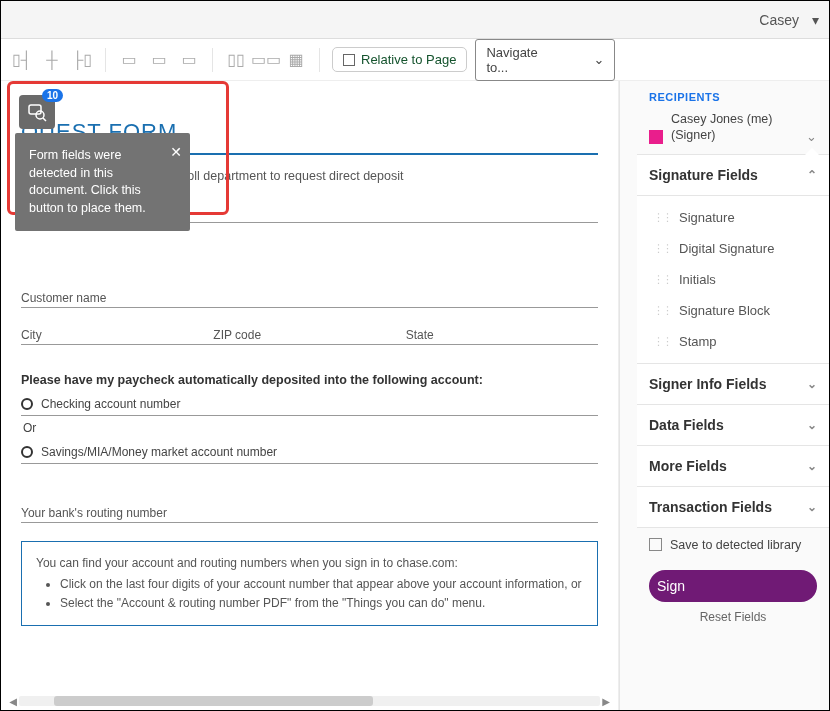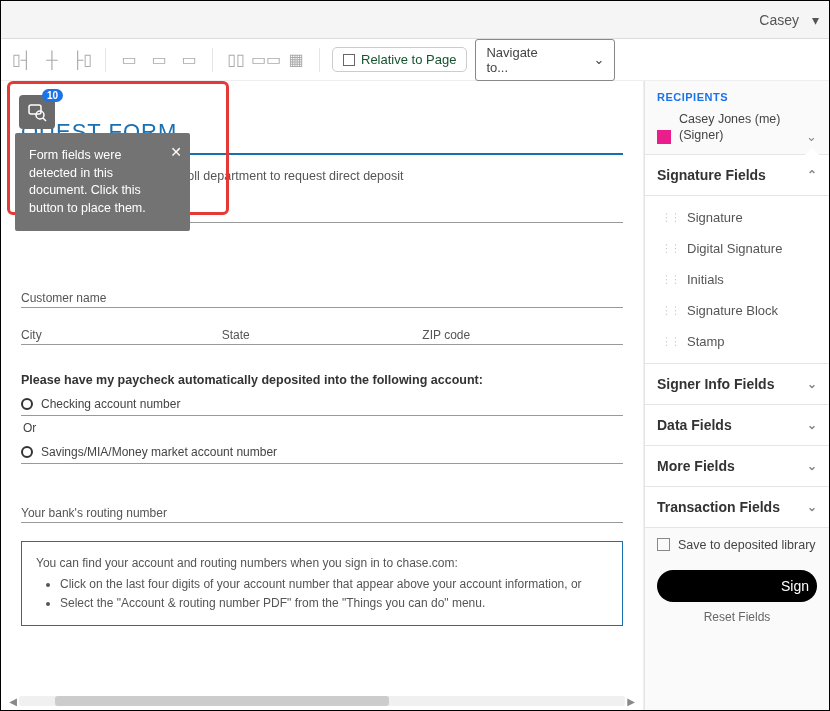--- a/index.html
+++ b/index.html
@@ -148,25 +148,26 @@
     align-items: center;
   }
   .hscroll .arrow {
     width: 12px; height: 12px;
     display:flex;align-items:center;justify-content:center;
     color:#888; font-size:10px;
   }
   .hscroll .track { flex:1; height:10px; background:#f0f0f0; border-radius:2px; position:relative;}
   .hscroll .thumb { position:absolute; left:6%; width:55%; top:0; bottom:0; background:#ccc; border-radius:3px;}
   .sidebar {
-    width: 185px;
+    width: 210px;
     background: #fafafa;
     border-left: 1px solid #e5e5e5;
     display: flex; flex-direction: column;
     overflow-y: auto;
+    padding-left: 17px;
   }
   .sb-section-label {
     font-size: 11px; letter-spacing: 0.5px;
     color: #1a73e8; font-weight: 600;
     padding: 10px 12px 4px;
   }
   .recipient {
     display: flex; align-items: flex-end; gap: 8px;
     padding: 4px 12px 10px;
     border-bottom: 1px solid #e5e5e5;
@@ -196,23 +197,23 @@
   }
   .sb-item .grip { color:#ccc; font-size:11px; letter-spacing:-2px;}
   .sb-check {
     padding: 10px 12px;
     font-size: 12.5px; color:#444;
     display:flex; align-items:center; gap:8px;
   }
   .sb-check .box { width:13px; height:13px; border:1px solid #888;}
   .sign-btn {
     margin: 8px 12px;
-    background: #000000;
+    background: #701a75;
     color: #fff;
-    text-align: right;
+    text-align: left;
     padding: 8px;
     border-radius: 18px;
     font-size: 14px;
     cursor: pointer;
   }
   .reset {
     text-align: center;
     font-size: 12px;
     color: #666;
     padding-bottom: 10px;
@@ -289,22 +290,22 @@
       <div class="doc-intro">take it to your employer's payroll department to request direct deposit</div>
 
       <div class="field-group">
         <div class="field-label">Address</div>
       </div>
       <div class="field-group" style="margin-top:48px;">
         <div class="field-label">Customer name</div>
       </div>
       <div class="field-row3">
         <div class="field-label">City</div>
+        <div class="field-label">ZIP code</div>
         <div class="field-label">State</div>
-        <div class="field-label">ZIP code</div>
       </div>
 
       <div class="section-head">Please have my paycheck automatically deposited into the following account:</div>
 
       <div class="radio-line">
         <div class="radio-circle"></div>
         <div class="radio-text">Checking account number</div>
       </div>
       <div class="or-text">Or</div>
       <div class="radio-line">
@@ -384,19 +385,19 @@
       <span>More Fields</span>
       <span class="arr">⌄</span>
     </div>
     <div class="sb-head">
       <span>Transaction Fields</span>
       <span class="arr">⌄</span>
     </div>
 
     <div class="sb-check">
       <div class="box"></div>
-      <span>Save to deposited library</span>
+      <span>Save to detected library</span>
     </div>
 
     <div class="sign-btn">Sign</div>
     <div class="reset">Reset Fields</div>
   </div>
 </div>
 
 </body></html>

